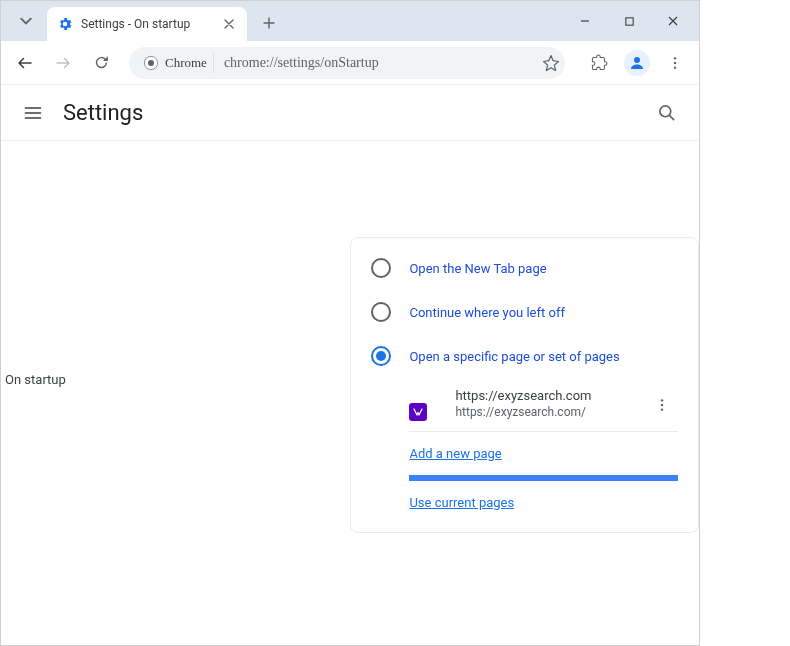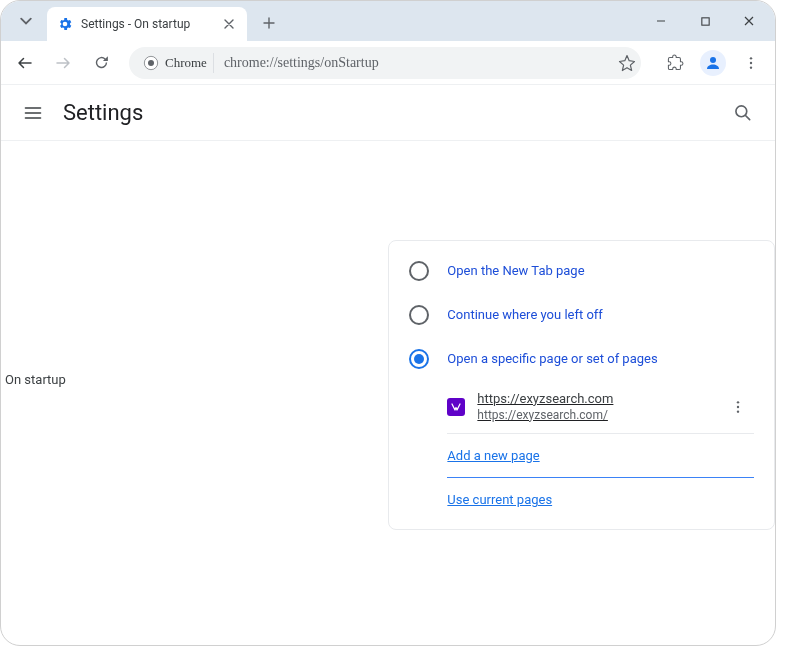--- a/index.html
+++ b/index.html
@@ -6,24 +6,24 @@
   body {
     width: 790px;
     height: 646px;
     font-family: 'Segoe UI', Roboto, Arial, sans-serif;
     background: #fff;
     overflow: hidden;
     font-size: 13px;
     color: #202124;
   }
   .window {
-    width: 776px;
+    width: 700px;
     height: 646px;
     border: 1px solid #d0d0d0;
-    border-radius: 20px;
+    border-radius: 0;
     overflow: hidden;
     display: flex;
     flex-direction: column;
     background: #fff;
   }
   
   .titlebar {
     height: 40px;
     background: #dde6ef;
     display: flex;
@@ -224,42 +224,41 @@
   .radio.selected::after {
     content:''; width:10px;height:10px;border-radius:50%;background:#1a73e8;
   }
   .radio-label {
     font-size:13px;color:#1d4ed8;
   }
   .sub-block {
     padding: 0 20px 0 58px;
   }
   .page-row {
-    display:flex;align-items:center;gap:12px;
+    display:flex;align-items:flex-end;gap:28px;
     padding: 10px 0;
     border-bottom:1px solid #e8eaed;
-    text-decoration:underline;
   }
   .favicon {
     width:18px;height:18px;border-radius:3px;
     background:#5f02c8;display:flex;align-items:center;justify-content:center;
     flex-shrink:0;
   }
   .page-texts {
     flex:1;display:flex;flex-direction:column;line-height:1.3;
   }
   .page-title { font-size:13px;color:#3c4043; }
   .page-url { font-size:12px;color:#5f6368; }
   .row-menu {
     width:32px;height:32px;display:flex;align-items:center;justify-content:center;
     cursor:pointer;color:#5f6368;
   }
   .link-row {
     padding: 14px 0;
-    border-bottom:1px solid #3b82f6;
+    border-bottom:6px solid #3b82f6;
   }
   .link-row:last-child{border-bottom:none;}
   .link {
     color:#1a73e8;font-size:13px;text-decoration:underline;cursor:pointer;
   }
   svg { display:block; }
 </style>
 </head>
 <body>
 

